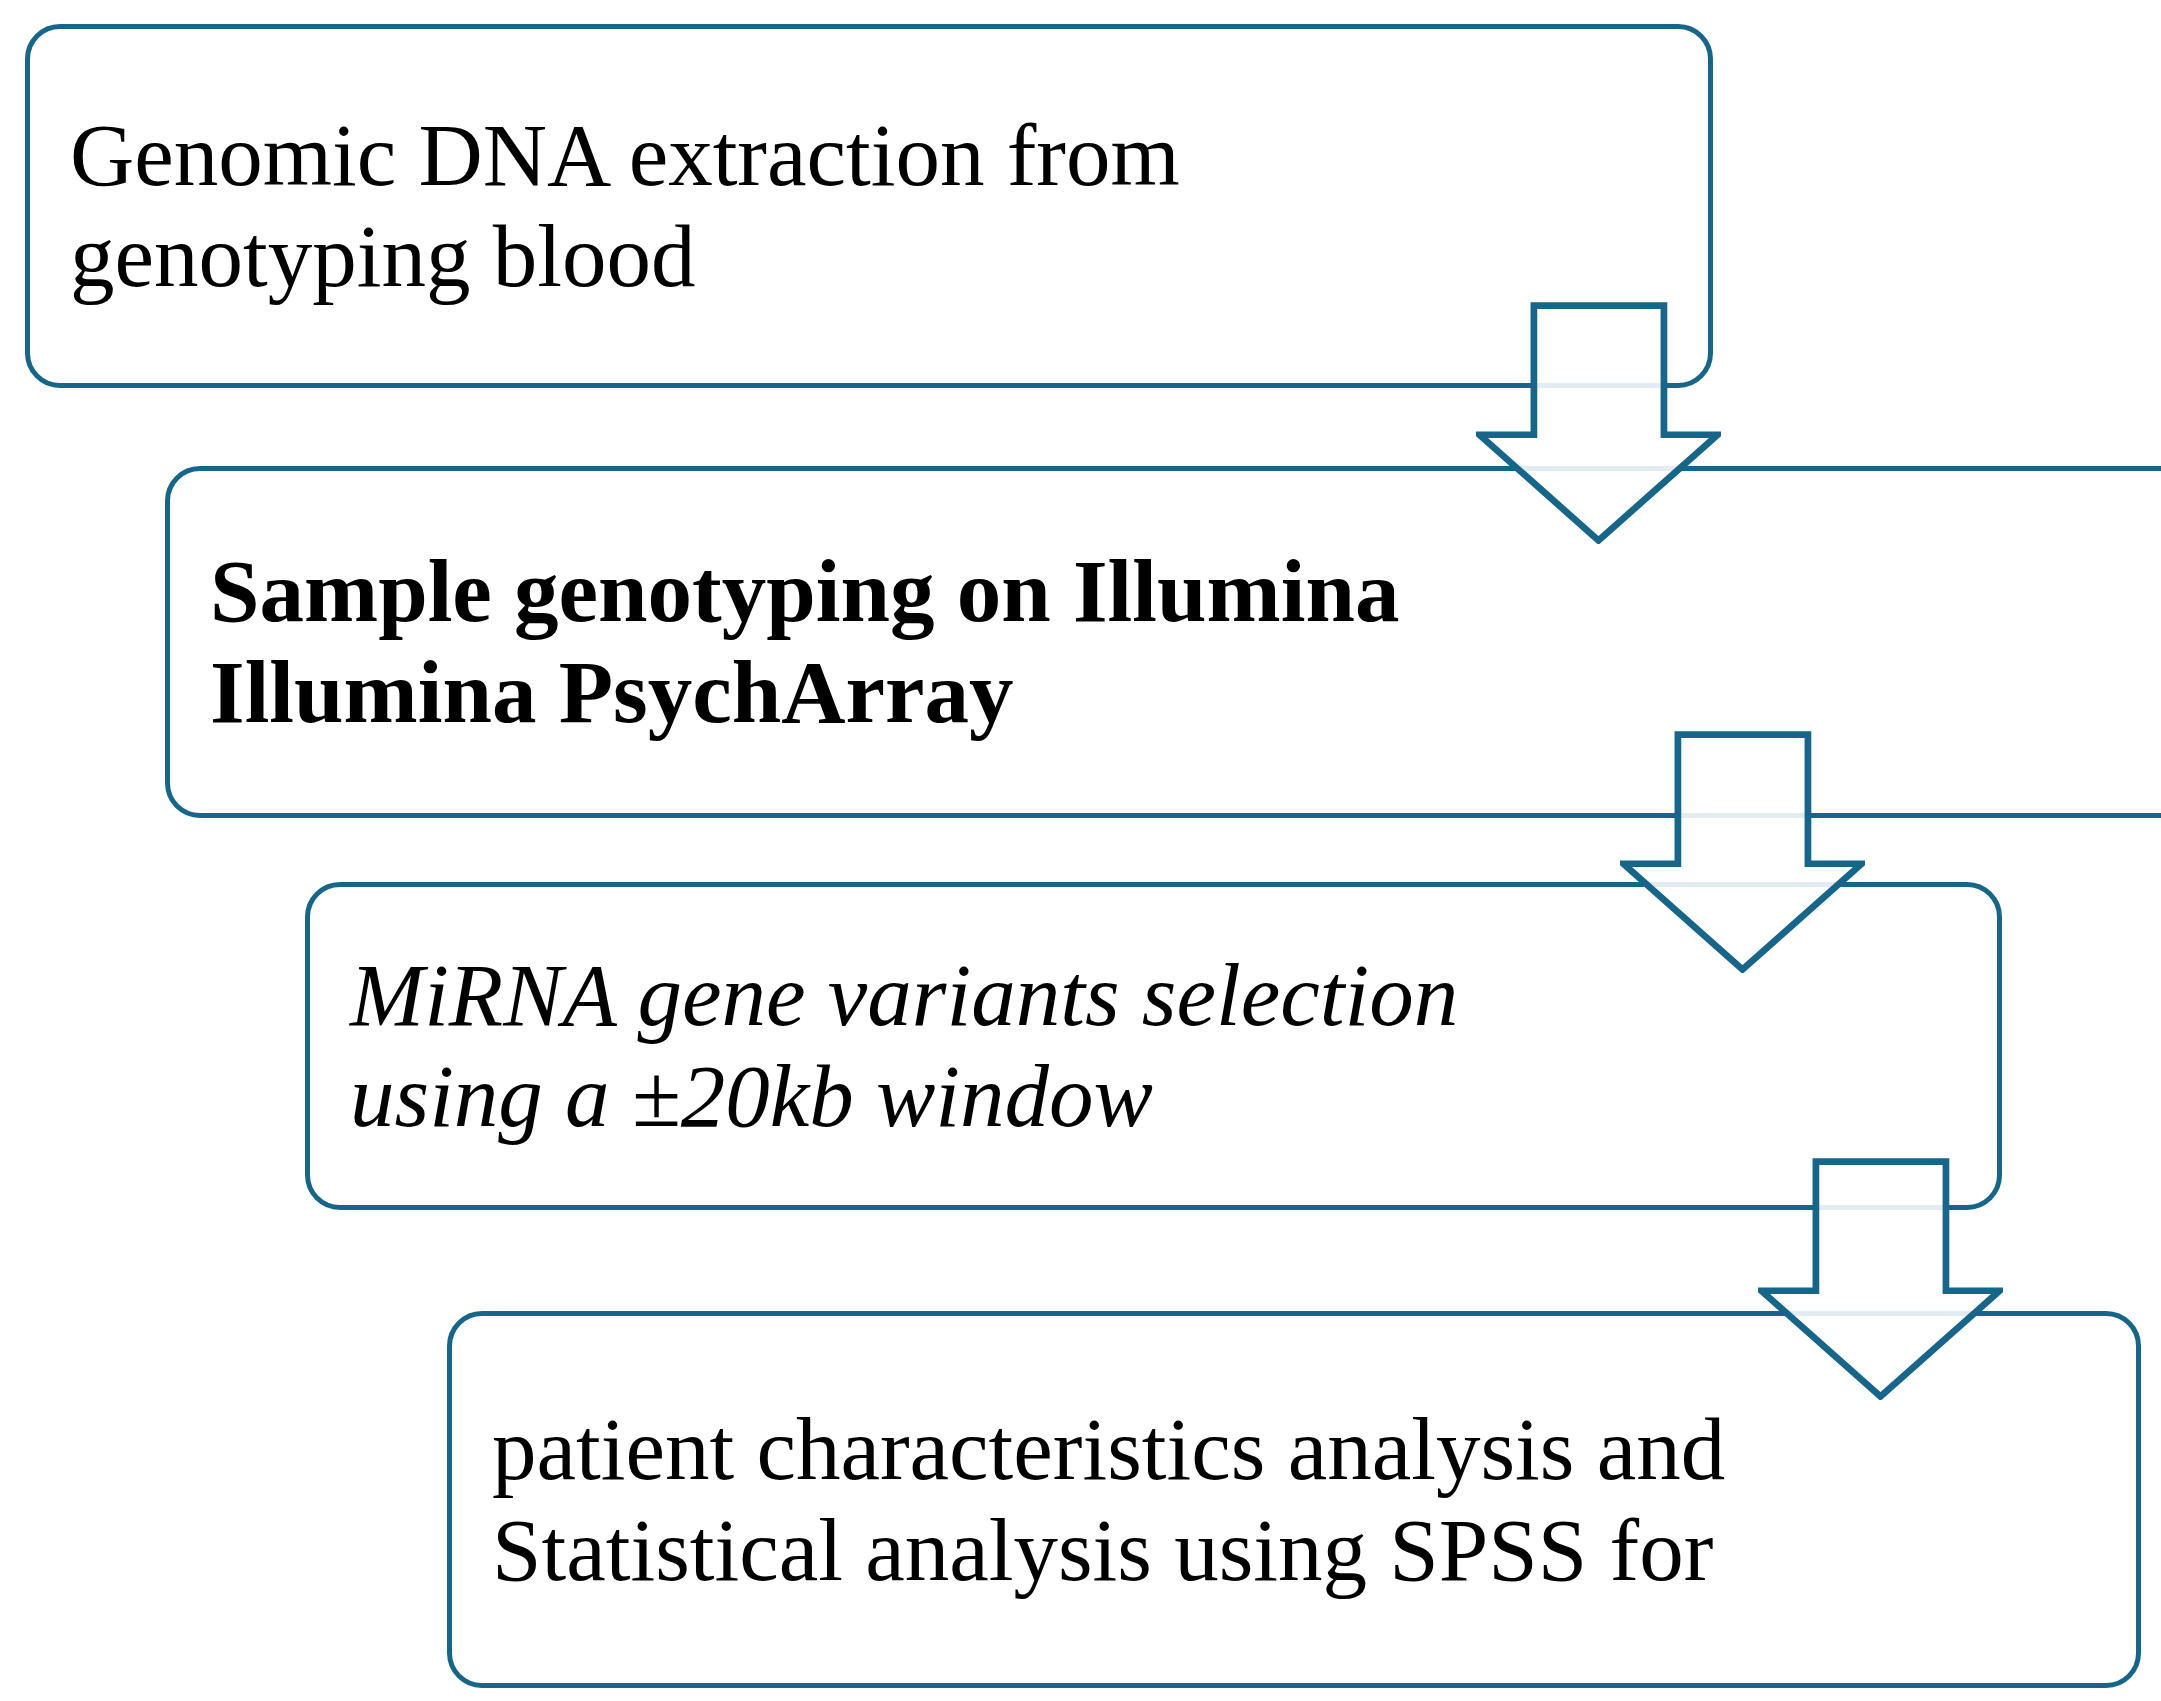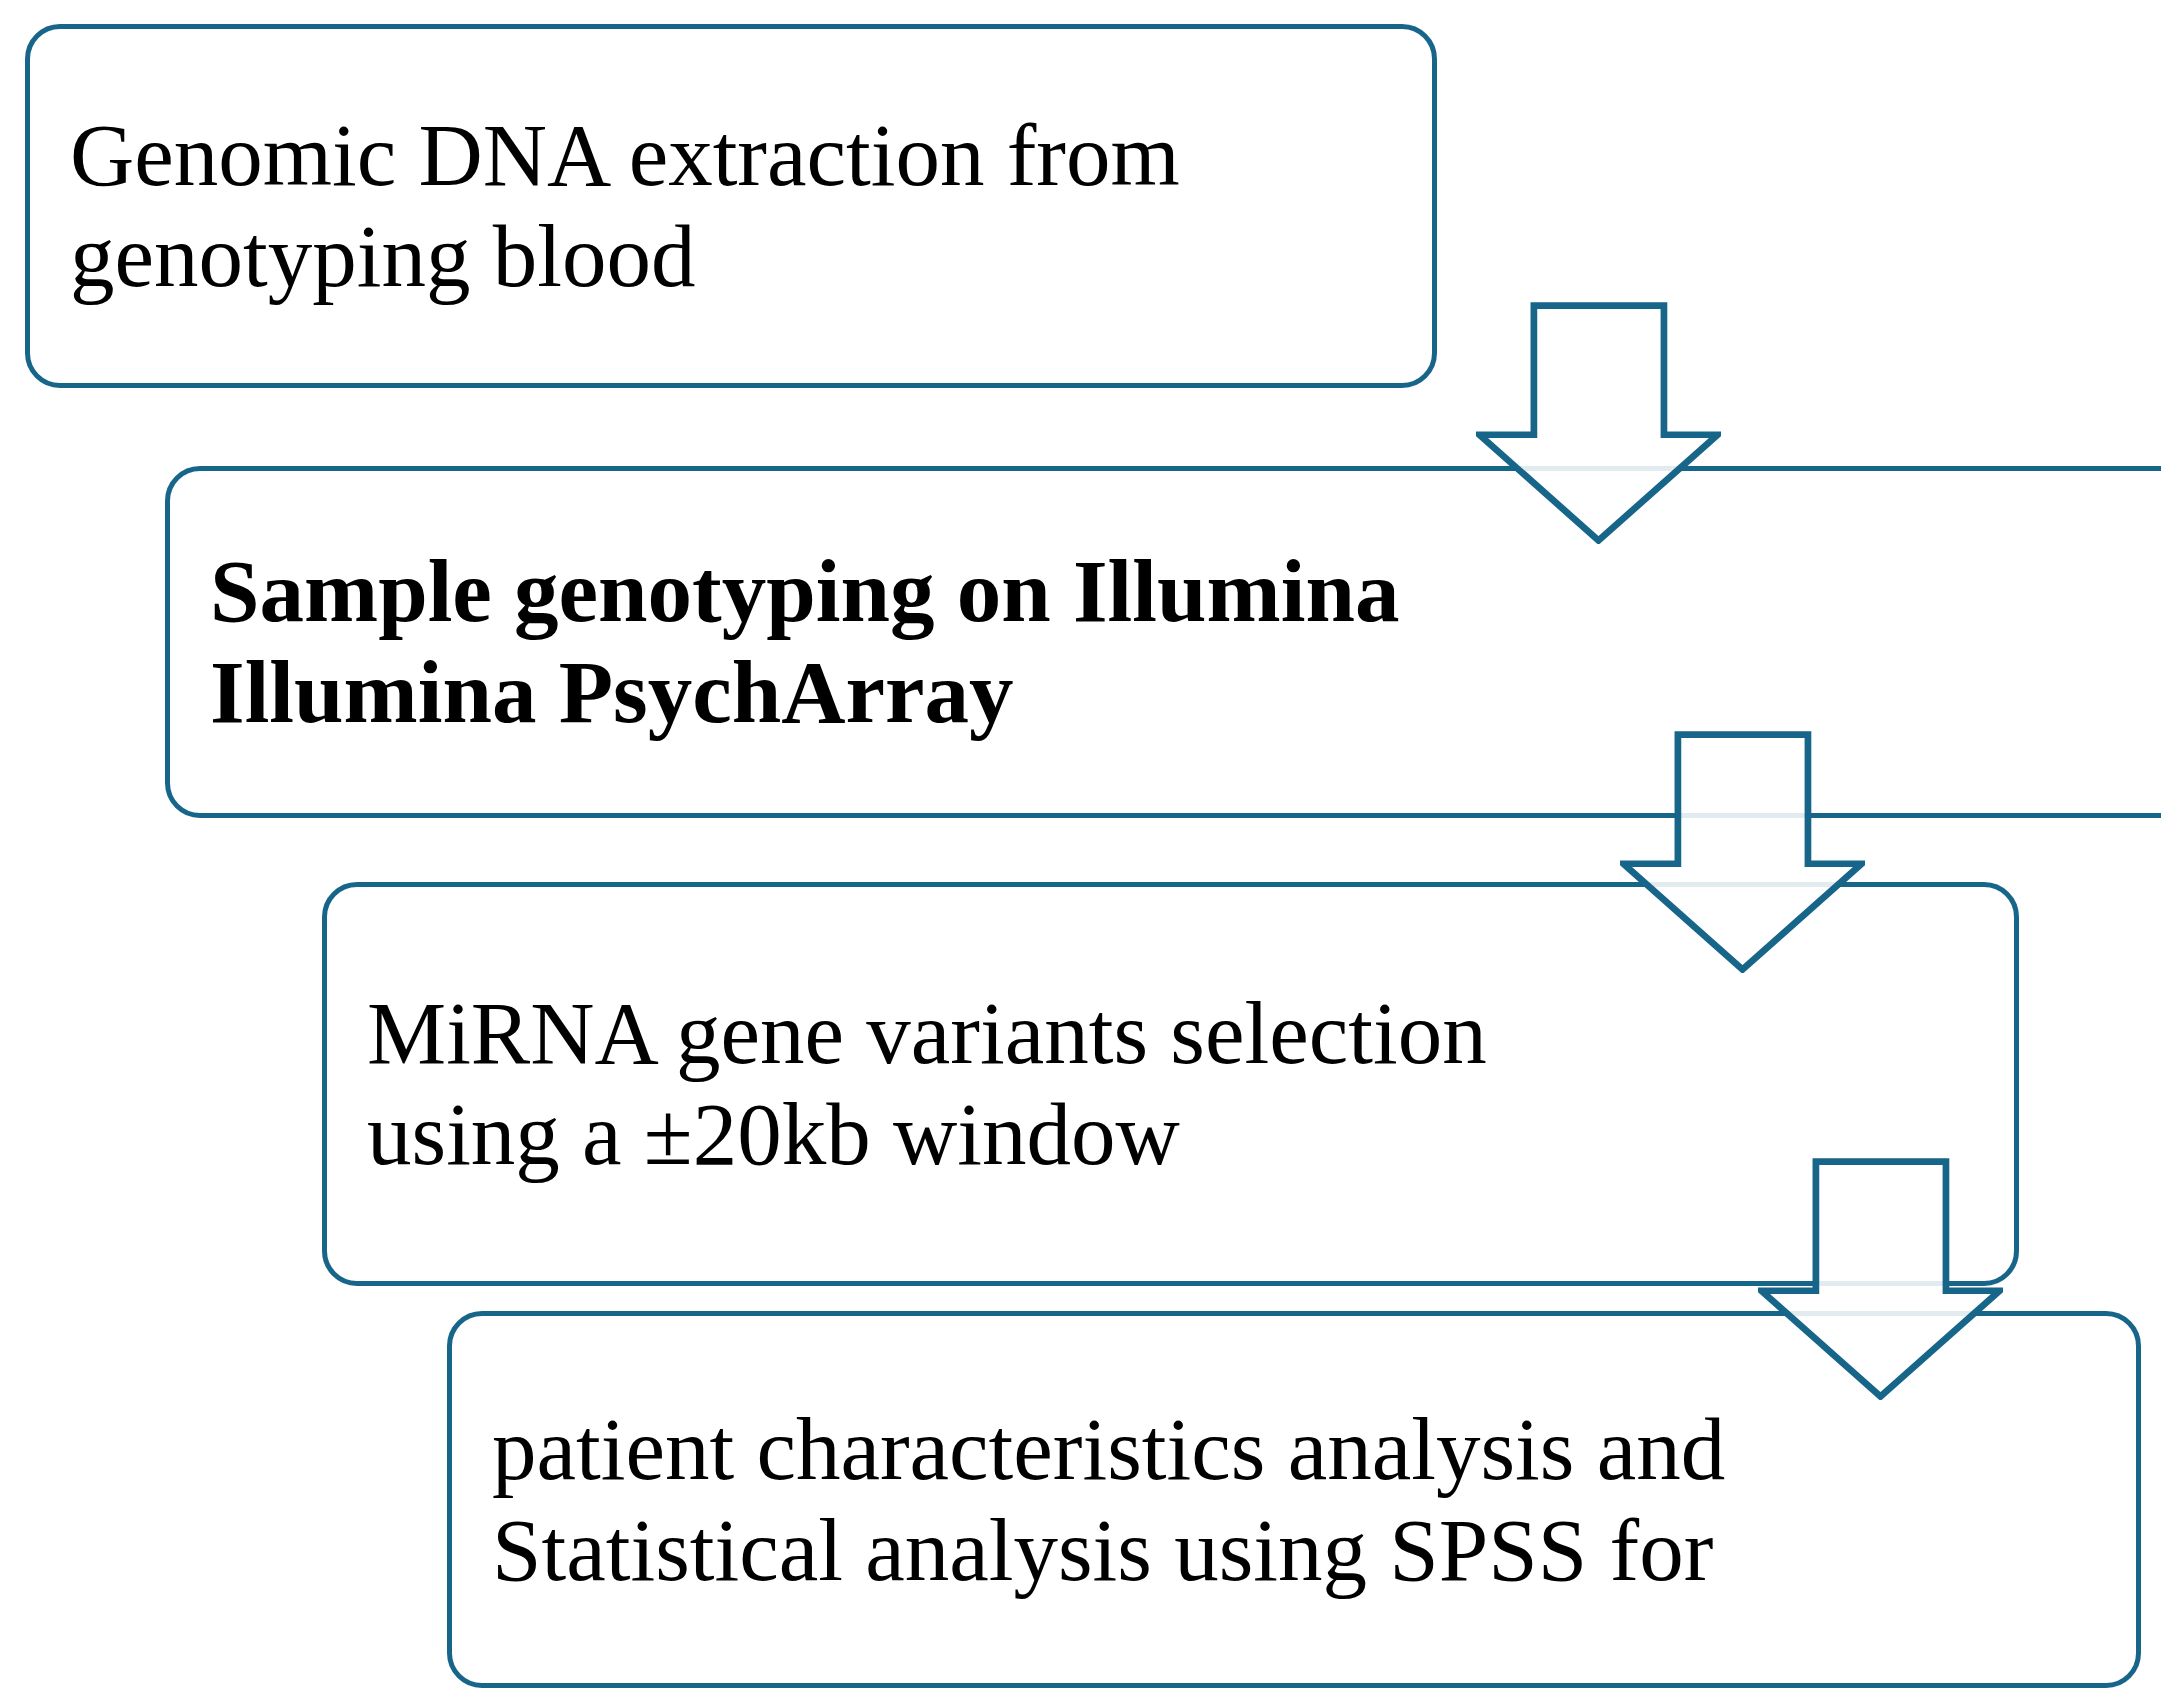--- a/index.html
+++ b/index.html
@@ -34,23 +34,23 @@
   .flow-arrow {
     position: absolute;
     z-index: 2;
   }
   .flow-arrow polygon {
     fill: rgba(255, 255, 255, 0.87);
     stroke: var(--accent);
     stroke-width: 8;
     stroke-linejoin: miter;
   }
-  #box-1 { left: 25px;  top: 23.5px;   width: 1412px; height: 364px; }
+  #box-1 { left: 25px;  top: 23.5px;   width: 1688px; height: 364px; }
   #box-2 { left: 165px; top: 466px;  width: 2031px; height: 352px; font-weight: bold; }
-  #box-3 { left: 322px; top: 882px; width: 1697px; height: 404px; }
+  #box-3 { left: 305px; top: 882px; width: 1697px; height: 328px; font-style: italic; }
   #box-4 { left: 447px; top: 1311px; width: 1694px; height: 377px; }
   #arrow-1 { left: 1476px; top: 302px; }
   #arrow-2 { left: 1620px; top: 731px; }
   #arrow-3 { left: 1758px; top: 1158px; }
 </style>
 </head>
 <body>
 
 <div class="canvas">
 

